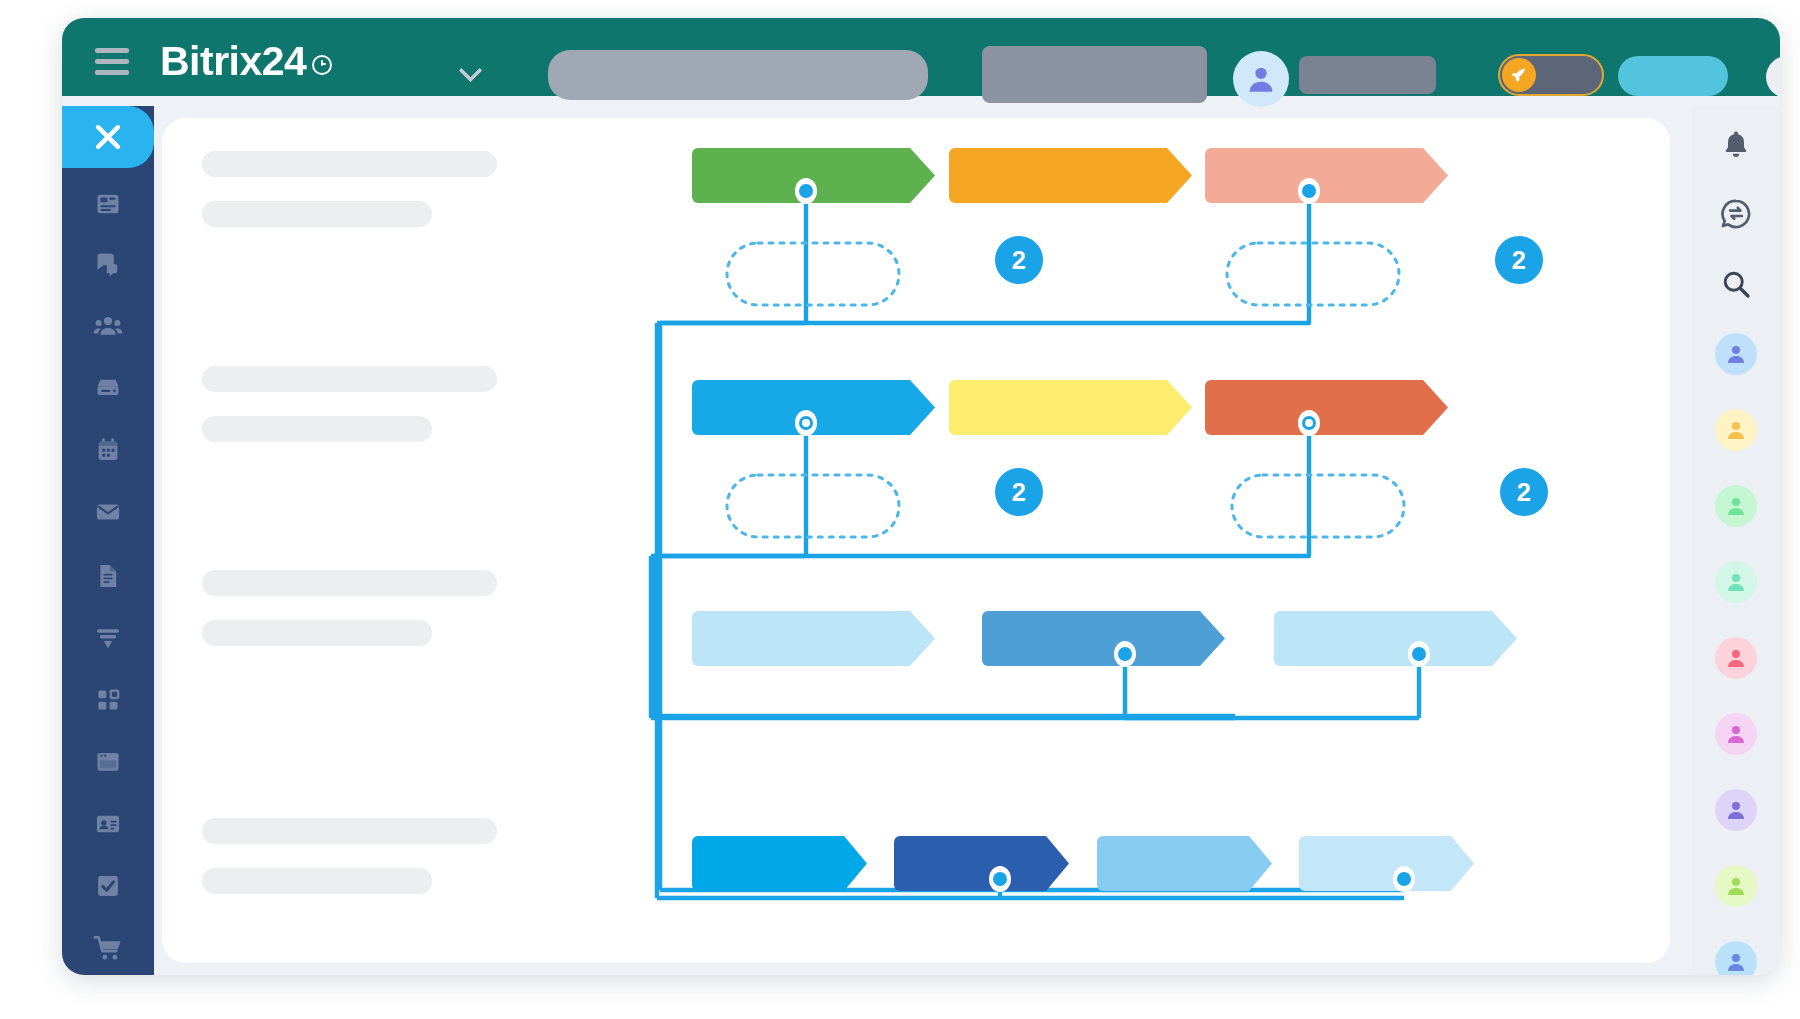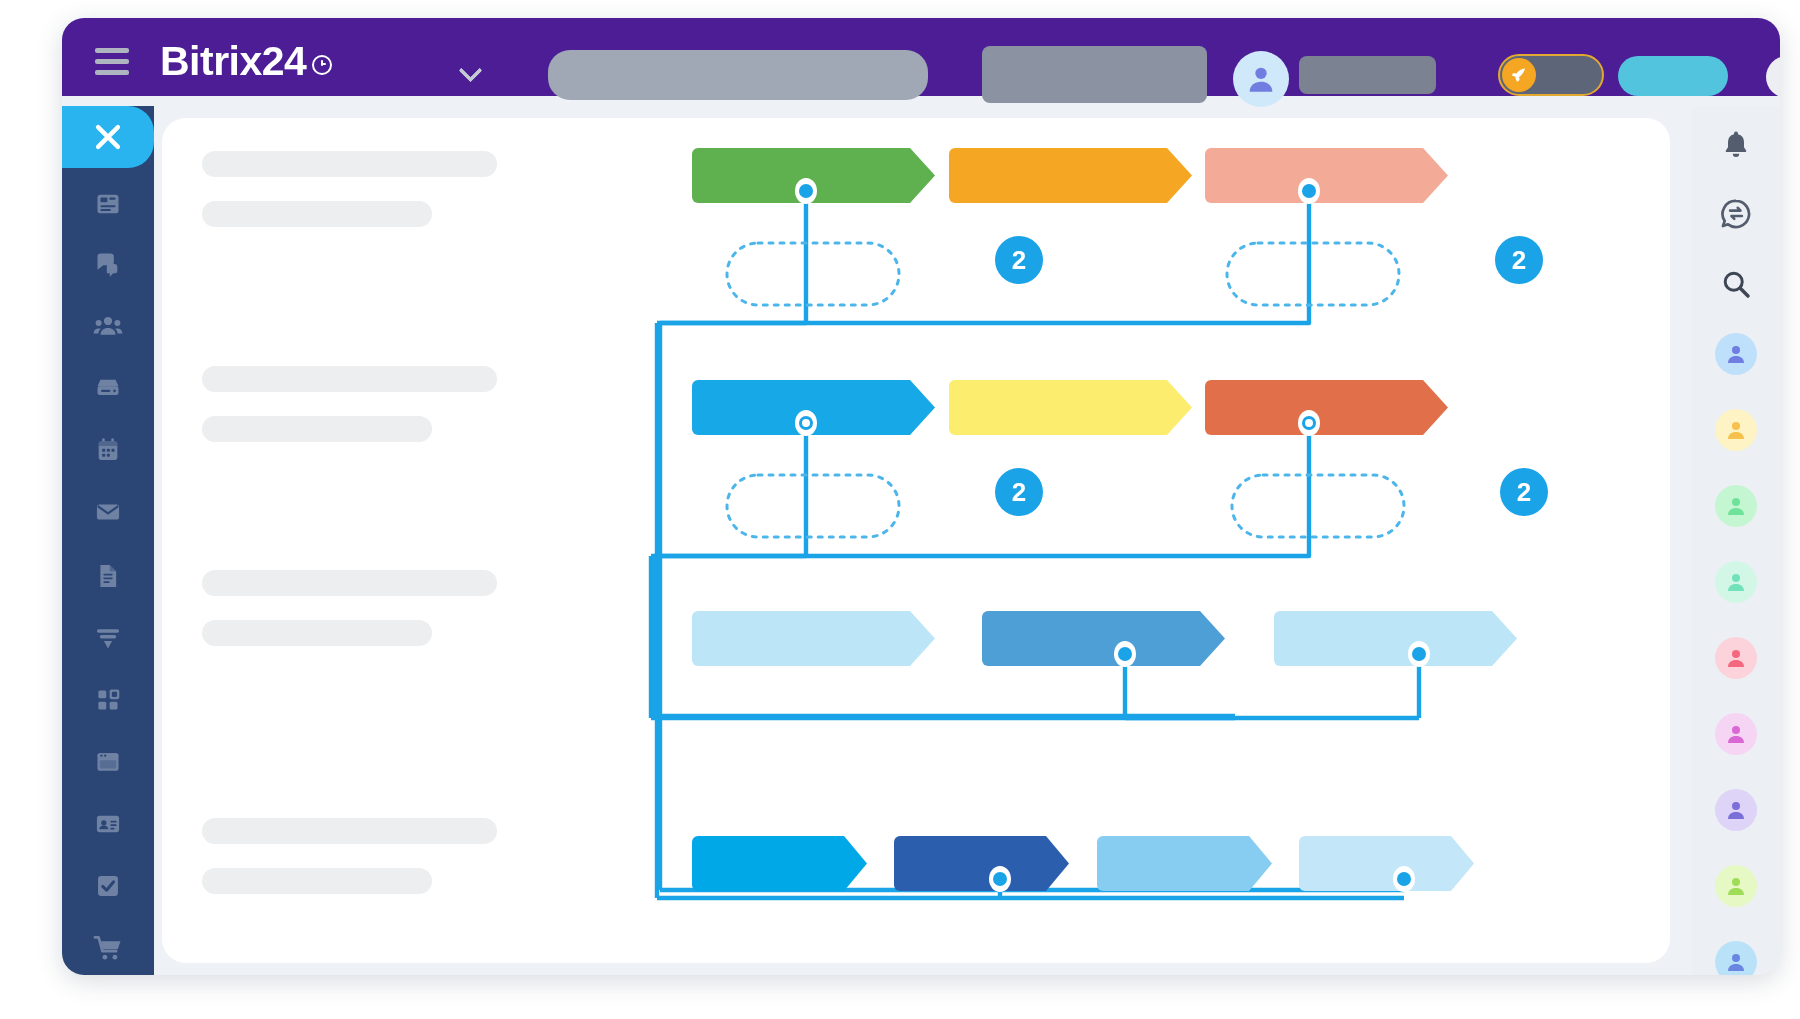--- a/index.html
+++ b/index.html
@@ -18,21 +18,21 @@
     border-radius: 22px;
     background: #eef1f5;
     overflow: hidden;
     box-shadow: 0 6px 26px rgba(40,55,80,.18);
   }
 
   
   #topbar {
     position: absolute; left: 0; top: 0;
     width: 100%; height: 78px;
-    background: #4c1d95;
+    background: #0f766e;
   }
   .burger {
     position: absolute; left: 33px; top: 30px;
     width: 34px; height: 27px;
     display: flex; flex-direction: column; justify-content: space-between;
     cursor: pointer;
   }
   .burger i { display:block; height: 5px; background: #aeb5c0; border-radius: 2px; }
 
   .brand {

